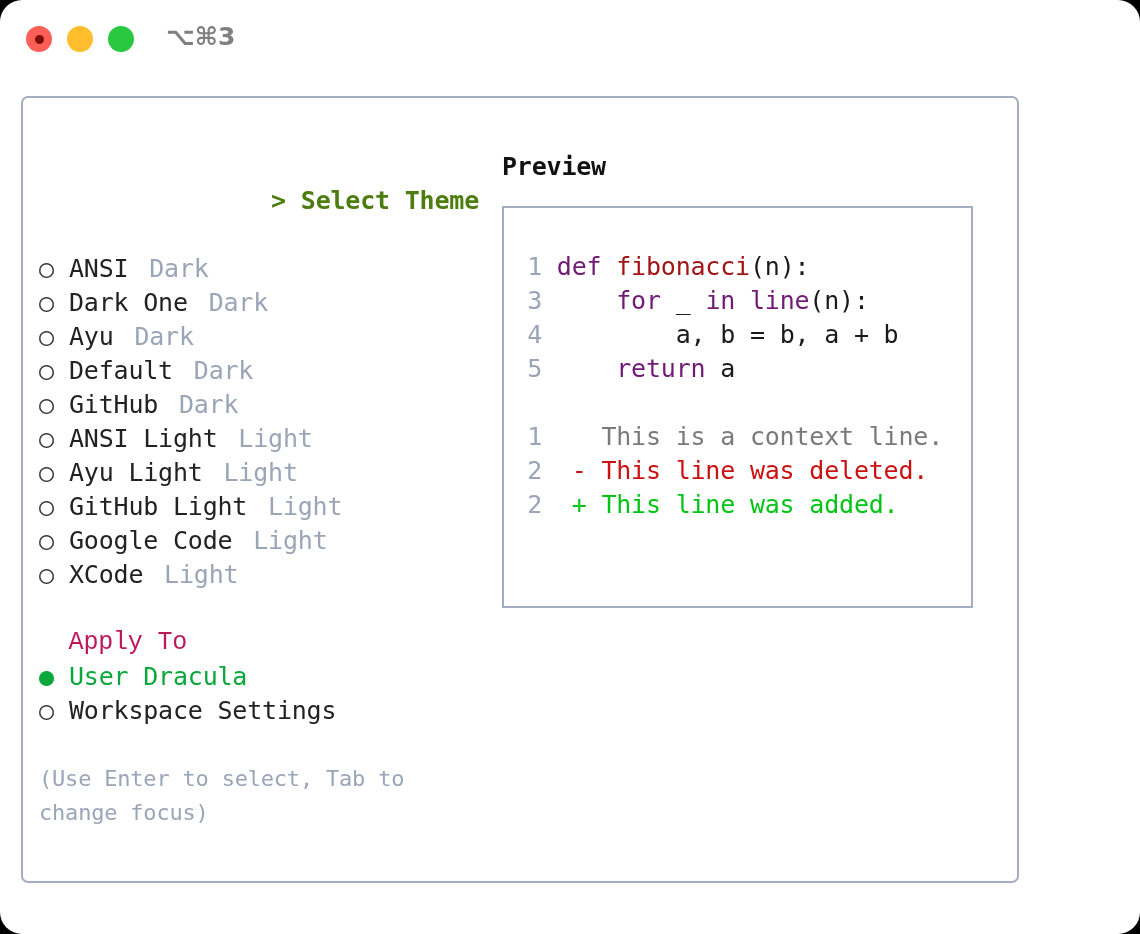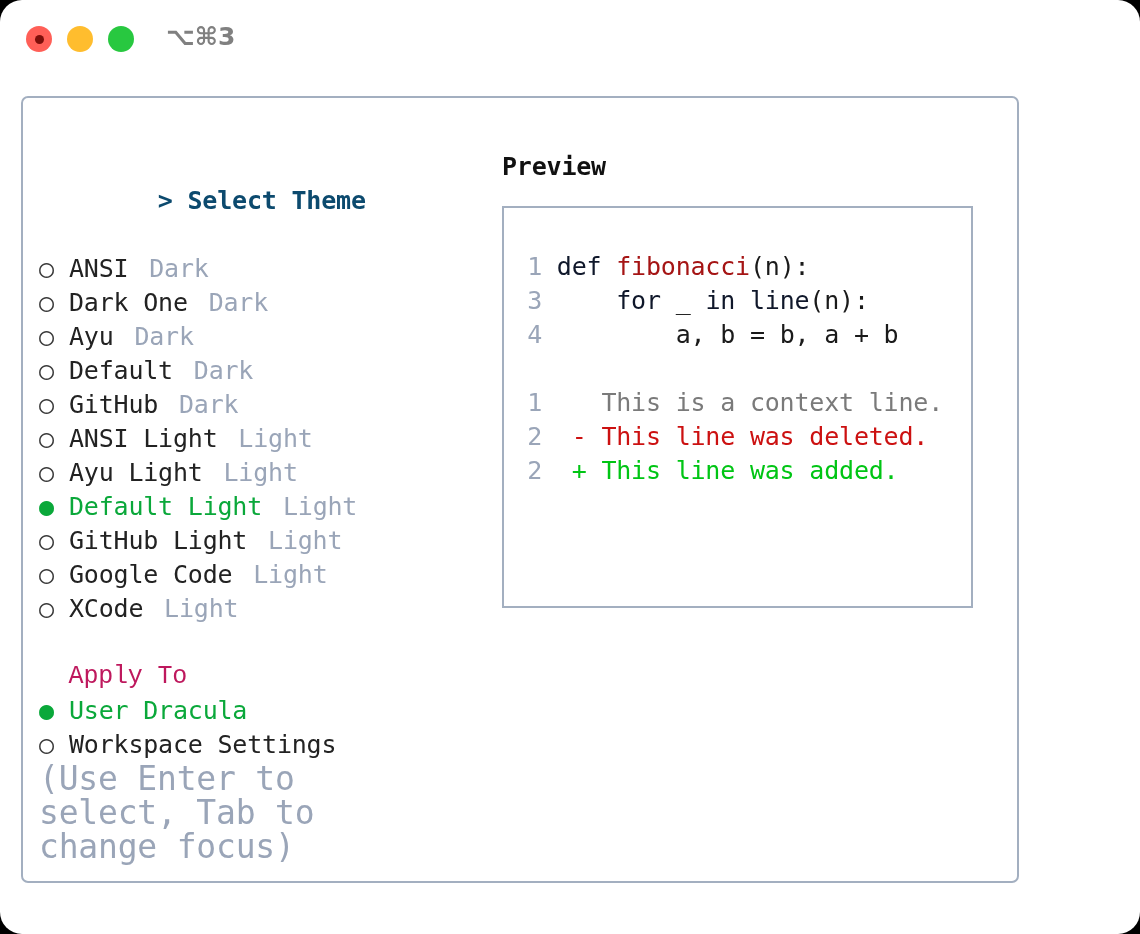--- a/index.html
+++ b/index.html
@@ -88,24 +88,25 @@
   
   #theme-column {
     position: absolute;
     left: 16px;
     top: 52px;
     width: 440px;
   }
   .section-header {
     font-size: 25px;
     font-weight: bold;
-    color: #0c4a6e;
-    line-height: 34px;
-    white-space: pre;
-    letter-spacing: -0.2px;
+    color: #4d7c0f;
+    line-height: 34px;
+    white-space: pre;
+    letter-spacing: -0.2px;
+    text-align: right;
   }
   .opt-row {
     font-size: 25px;
     line-height: 34px;
     color: #222222;
     white-space: pre;
     letter-spacing: -0.2px;
     display: block;
   }
   .bullet {
@@ -122,21 +123,22 @@
   #apply-header {
     font-size: 25px;
     color: #be185d;
     line-height: 34px;
     white-space: pre;
     letter-spacing: -0.2px;
     font-family: Liberation Mono, monospace;
   }
 
   #hint-text {
-    font-size: 33px;
+    margin-top: 34px;
+    font-size: 22px;
     line-height: 34px;
     color: #9aa5b8;
     letter-spacing: -0.2px;
     width: 400px;
     white-space: pre-wrap;
   }
 
   
   #preview-column {
     position: absolute;
@@ -172,21 +174,21 @@
     white-space: pre;
     letter-spacing: -0.2px;
   }
   .lnum {
     display: inline-block;
     width: 26px;
     text-align: right;
     color: #9aa5b8;
   }
   .code-body { color: #1a1a1a; }
-  .kw    { color: #0f172a; text-align: center; }
+  .kw    { color: #701a75; text-align: center; }
   .fname { color: #a51414; }
   .blank-line { height: 34px; }
   .diff-ctx { color: #7a7a7a; }
   .diff-del { color: #cc1111; }
   .diff-add { color: #00c514; }
 </style>
 </head>
 <body>
 
 <div id="app-window">
@@ -208,21 +210,20 @@
       </div>
 
       <div id="theme-list">
           <div class="opt-row"><span class="bullet bullet-off">○</span><span class="opt-name">ANSI</span><span class="opt-tag"> Dark</span></div>
           <div class="opt-row"><span class="bullet bullet-off">○</span><span class="opt-name">Dark One</span><span class="opt-tag"> Dark</span></div>
           <div class="opt-row"><span class="bullet bullet-off">○</span><span class="opt-name">Ayu</span><span class="opt-tag"> Dark</span></div>
           <div class="opt-row"><span class="bullet bullet-off">○</span><span class="opt-name">Default</span><span class="opt-tag"> Dark</span></div>
           <div class="opt-row"><span class="bullet bullet-off">○</span><span class="opt-name">GitHub</span><span class="opt-tag"> Dark</span></div>
           <div class="opt-row"><span class="bullet bullet-off">○</span><span class="opt-name">ANSI Light</span><span class="opt-tag"> Light</span></div>
           <div class="opt-row"><span class="bullet bullet-off">○</span><span class="opt-name">Ayu Light</span><span class="opt-tag"> Light</span></div>
-          <div class="opt-row"><span class="bullet bullet-on">●</span><span class="opt-name-selected">Default Light</span><span class="opt-tag"> Light</span></div>
           <div class="opt-row"><span class="bullet bullet-off">○</span><span class="opt-name">GitHub Light</span><span class="opt-tag"> Light</span></div>
           <div class="opt-row"><span class="bullet bullet-off">○</span><span class="opt-name">Google Code</span><span class="opt-tag"> Light</span></div>
           <div class="opt-row"><span class="bullet bullet-off">○</span><span class="opt-name">XCode</span><span class="opt-tag"> Light</span></div>
         </div>
 
       <div class="spacer-row"></div>
 
       <div id="apply-header">  Apply To</div>
       <div id="apply-list">
           <div class="opt-row"><span class="bullet bullet-on">●</span><span class="opt-name-selected">User Dracula</span></div>
@@ -234,20 +235,21 @@
 
     <div id="preview-column">
       <div id="preview-title">Preview</div>
 
       <div id="preview-box">
         <div id="code-area">
           <div id="code-lines">
               <div class="code-line"><span class="lnum">1</span><span> </span><span class="kw">def </span><span class="fname">fibonacci</span><span class="code-body">(n):</span></div>
               <div class="code-line"><span class="lnum">3</span><span> </span><span class="code-body">    </span><span class="kw">for</span><span class="code-body"> _ </span><span class="kw">in</span><span class="code-body"> </span><span class="kw">line</span><span class="code-body">(n):</span></div>
               <div class="code-line"><span class="lnum">4</span><span> </span><span class="code-body">        a, b = b, a + b</span></div>
+              <div class="code-line"><span class="lnum">5</span><span> </span><span class="code-body">    </span><span class="kw">return</span><span class="code-body"> a</span></div>
             </div>
           <div class="blank-line"></div>
           <div id="diff-lines">
               <div class="code-line"><span class="lnum">1</span><span>  </span><span class="diff-ctx">  </span><span class="diff-ctx">This is a context line.</span></div>
               <div class="code-line"><span class="lnum">2</span><span>  </span><span class="diff-del">- </span><span class="diff-del">This line was deleted.</span></div>
               <div class="code-line"><span class="lnum">2</span><span>  </span><span class="diff-add">+ </span><span class="diff-add">This line was added.</span></div>
             </div>
         </div>
       </div>
     </div>

